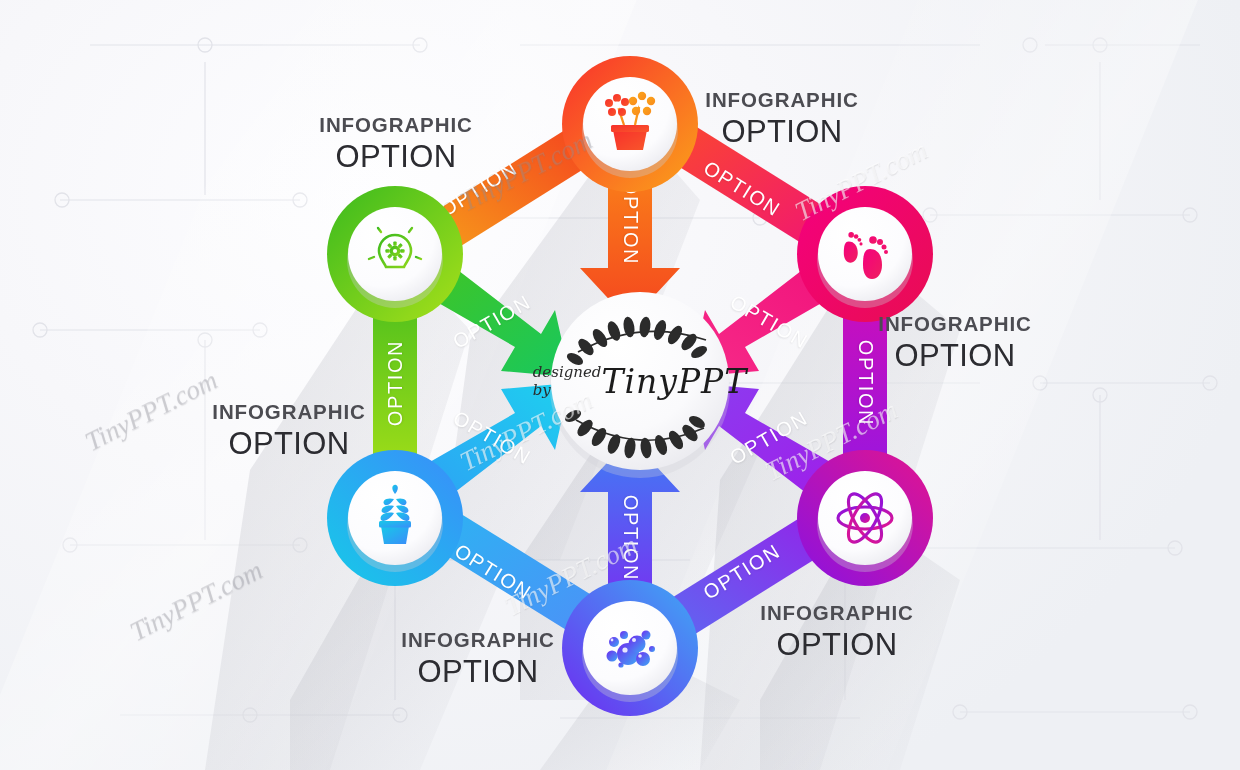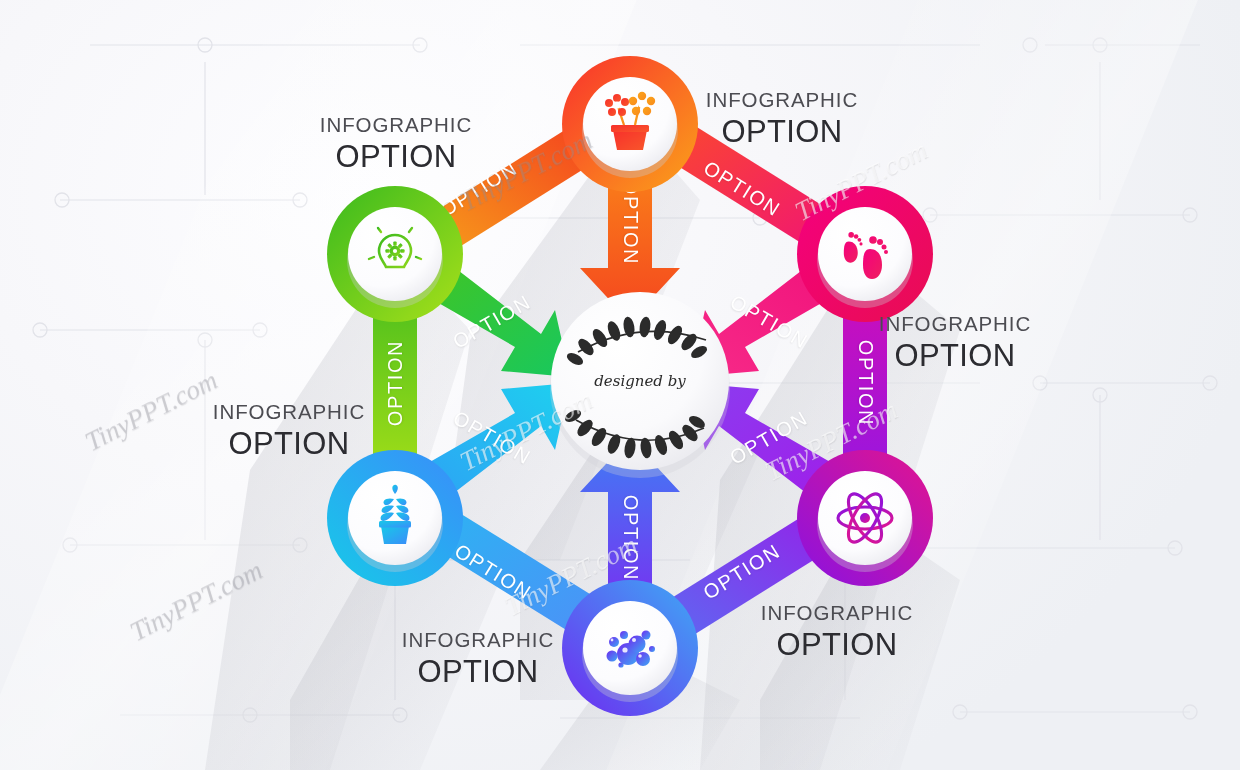--- a/index.html
+++ b/index.html
@@ -28,21 +28,21 @@
   #stage { position:absolute; inset:0; width:1240px; height:770px; }
   #stage svg.layer { position:absolute; left:0; top:0; width:1240px; height:770px; }
 
   
   .lbl { position:absolute; line-height:1; white-space:nowrap; }
   .lbl .sm {
     display:block;
     font-size:20.5px;
     letter-spacing:.9px;
     color:#4c4c52;
-    font-weight:400;
+    font-weight:700;
   }
   .lbl .lg {
     display:block;
     font-size:31px;
     letter-spacing:.4px;
     color:#2c2c31;
     font-weight:400;
     margin-top:5px;
   }
   .lbl.c  { text-align:center; }
@@ -395,20 +395,21 @@
         <ellipse cx="676" cy="440" rx="4.5" ry="9.5" transform="rotate(-32 676 440)"></ellipse>
         <ellipse cx="690" cy="433" rx="4.5" ry="9" transform="rotate(-42 690 433)"></ellipse>
         <ellipse cx="573" cy="416" rx="4" ry="8" transform="rotate(62 573 416)"></ellipse>
         <ellipse cx="697" cy="422" rx="4" ry="8" transform="rotate(-60 697 422)"></ellipse>
       </g>
     </g>
   </svg>
 
   <div id="center-emblem">
     <span class="designed">designed by</span>
+    <span class="brand">TinyPPT</span>
   </div>
 
   <svg class="layer" viewBox="0 0 1240 770" xmlns="http://www.w3.org/2000/svg">
 
     <g>
       <circle cx="630" cy="124" r="68" fill="url(#gTop)"></circle>
       <circle cx="630" cy="130" r="48" fill="#c9cad2" opacity=".35"></circle>
       <circle cx="630" cy="124" r="47" fill="url(#innerDisc)"></circle>
       <g transform="translate(630,124)">
         <path d="M-17,6 L17,6 L13,26 L-13,26 Z" fill="url(#iFlowerA)"></path>

